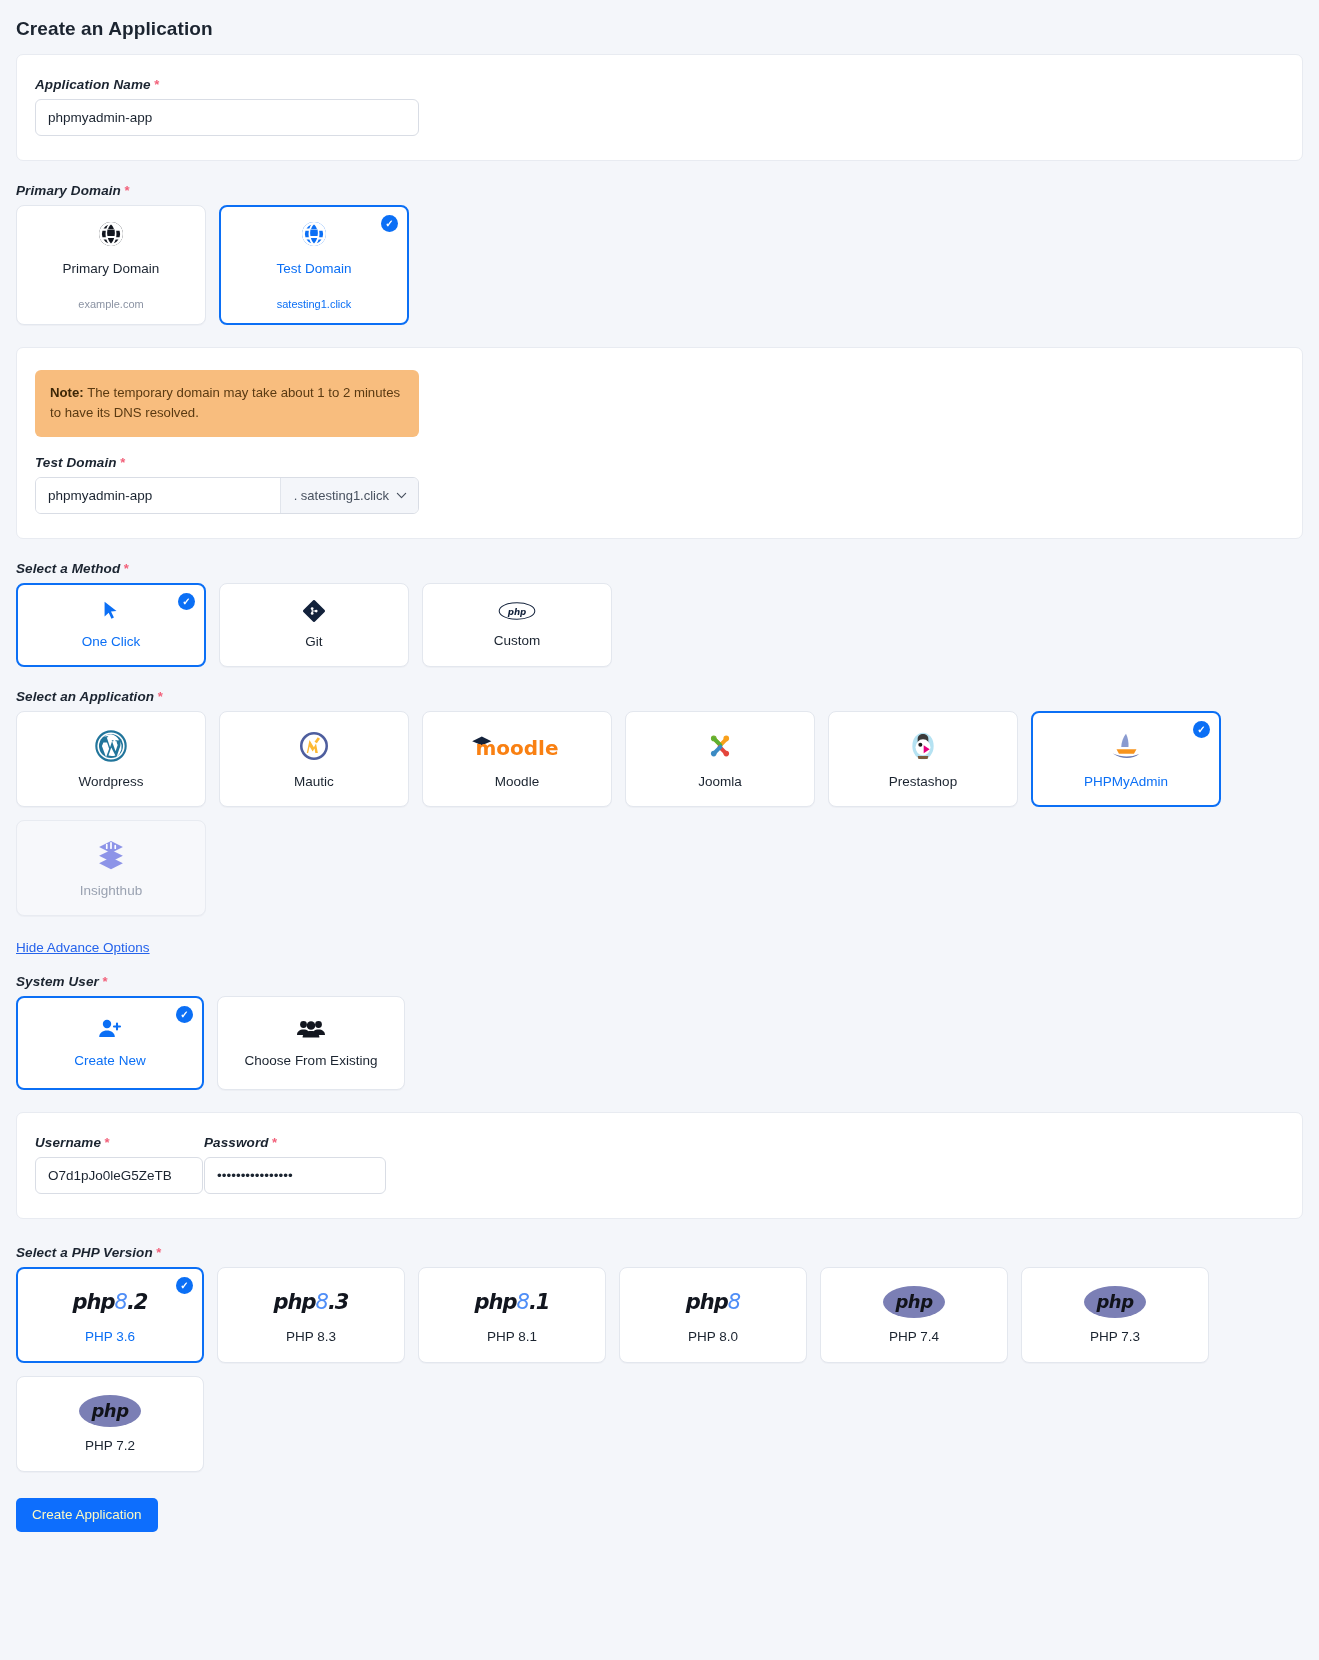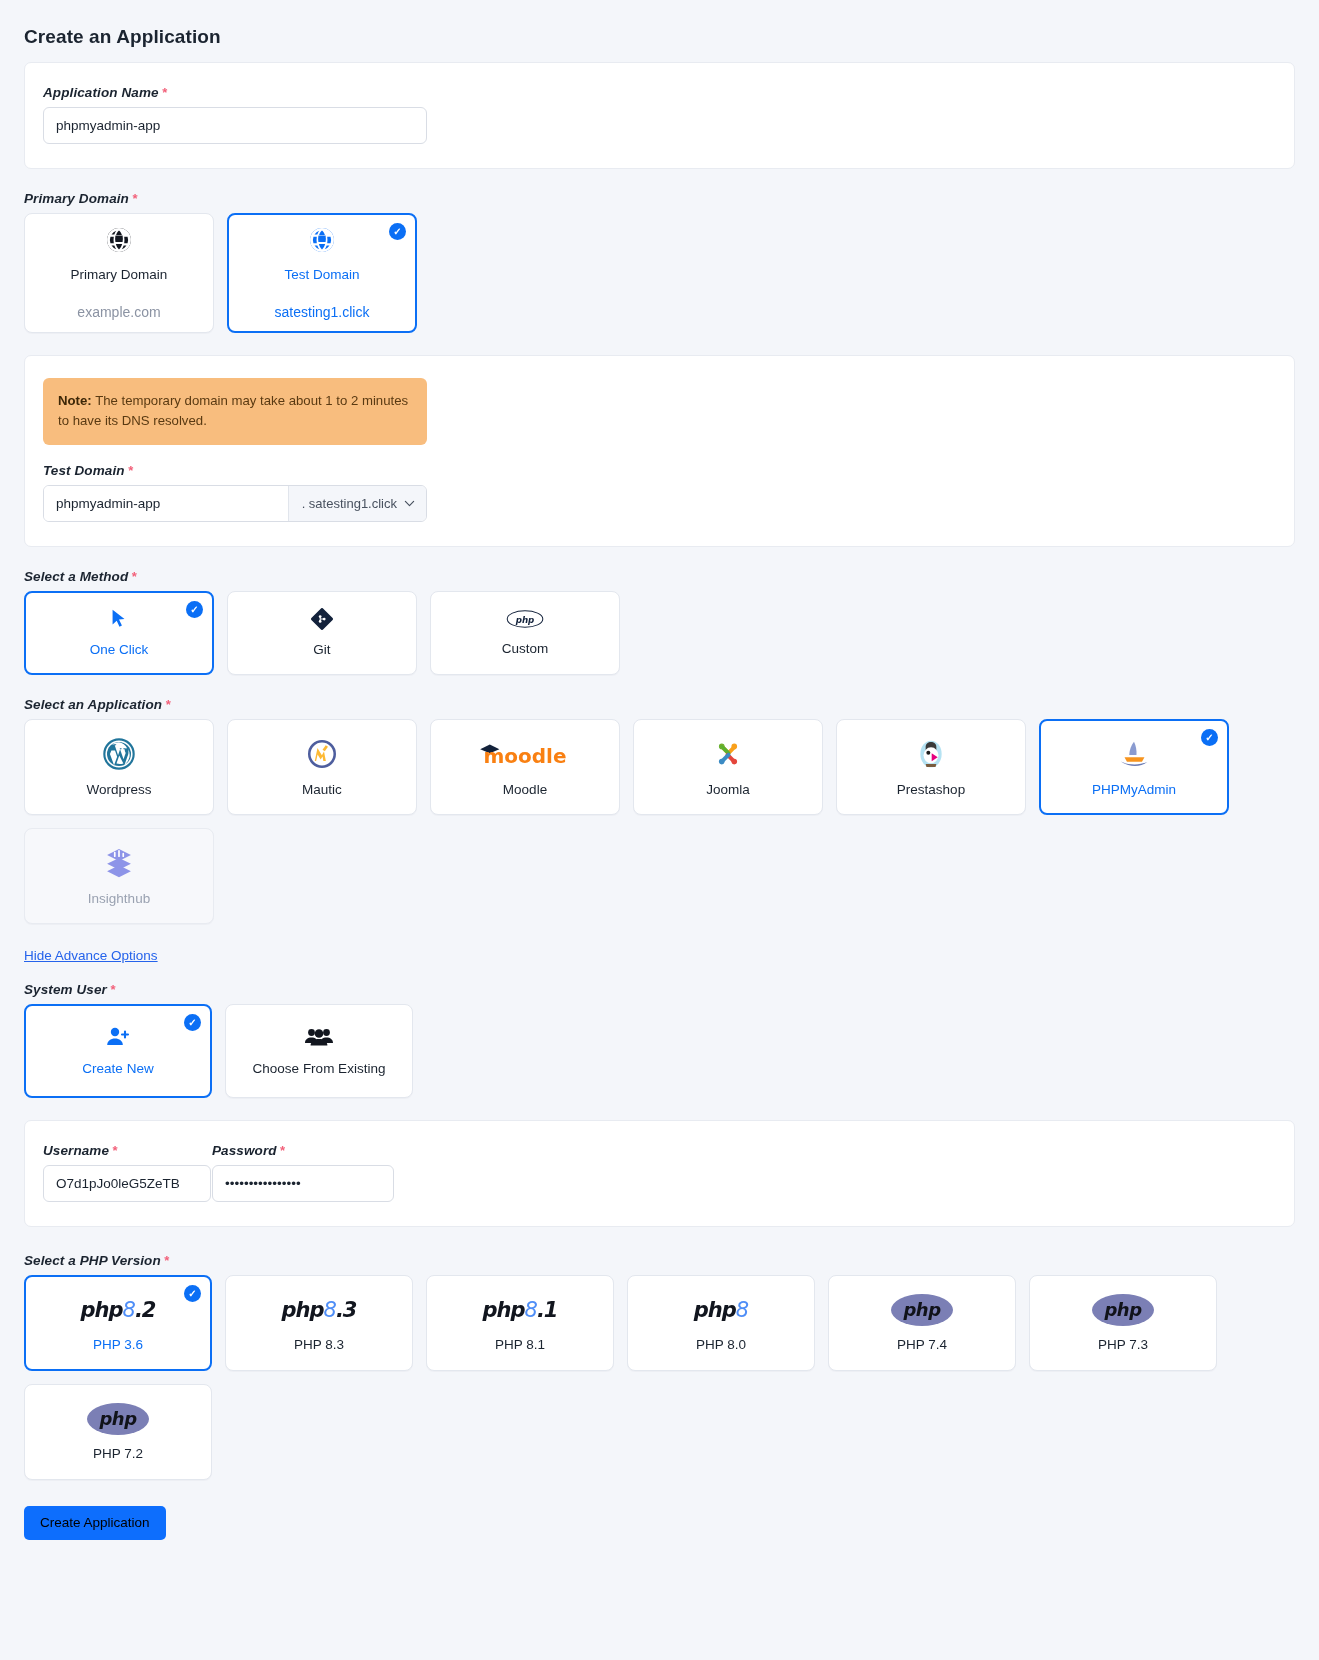--- a/index.html
+++ b/index.html
@@ -3,21 +3,21 @@
 <meta charset="utf-8">
 <style>
   * { box-sizing: border-box; }
   html, body {
     margin: 0; padding: 0;
     width: 1319px;
     background: #f4f6fa;
     font-family: "Liberation Sans", sans-serif;
     color: #1b2430;
   }
-  .page { width: 1319px; min-height: 1660px; padding: 8px; position: relative; }
+  .page { width: 1319px; min-height: 1660px; padding: 0; position: relative; }
 
   .page-title {
     font-size: 19px; font-weight: 600; color: #1b2430;
     padding: 18px 0 14px 16px; letter-spacing: .1px;
   }
 
   .panel {
     background: #ffffff;
     border: 1px solid #e8ebf1;
     border-radius: 7px;
@@ -57,21 +57,21 @@
   .tick {
     position: absolute; top: 8px; right: 9px;
     width: 17px; height: 17px; border-radius: 50%;
     background: #0b6ff5; color: #fff;
     font-size: 10px; line-height: 17px; text-align: center;
     font-weight: 700;
   }
   .card .cname { font-size: 13.5px; color: #1b2430; }
   .card.sel .cname { color: #0b6ff5; }
   .card.disabled .cname { color: #9aa2b1; }
-  .card .csub { font-size: 14px; color: #8b93a3; margin-top: 22px; }
+  .card .csub { font-size: 11px; color: #8b93a3; margin-top: 22px; }
   .card.sel .csub { color: #0b6ff5; }
 
   
   .domcard { width: 190px; height: 120px; }
   .domcard .ico { margin-bottom: 10px; }
   .domcard .cname { margin-bottom: 0; }
 
   
   .note {
     width: 384px; background: #f8bd7e; color: #5a3a12;
@@ -109,21 +109,21 @@
   
   .pcard { width: 188px; height: 96px; }
   .pcard .ico { margin-bottom: 11px; height: 32px; display:flex;align-items:center;}
 
   .link {
     display: inline-block; color: #2563eb; font-size: 13.5px;
     text-decoration: underline; cursor: pointer;
   }
 
   .btn-primary {
-    background: #0d6efd; color: #000000; border: 0; border-radius: 5px;
+    background: #0d6efd; color: #fef9c3; border: 0; border-radius: 5px;
     padding: 0 16px; height: 34px; font-size: 13.5px;
     font-family: "Liberation Sans", sans-serif; cursor: pointer;
   } .gap18 { height: 18px; } .gap22 { height: 22px; }
   .gap26 { height: 26px; }
 
   
   .phpword { font-family: "DejaVu Sans", sans-serif; font-weight: 700;
     font-style: italic; font-size: 21px; color: #12161f; letter-spacing: -1px; }
   .phpword .eight { color: #4f8ef7; font-weight: 400; }
   .phpoval {

